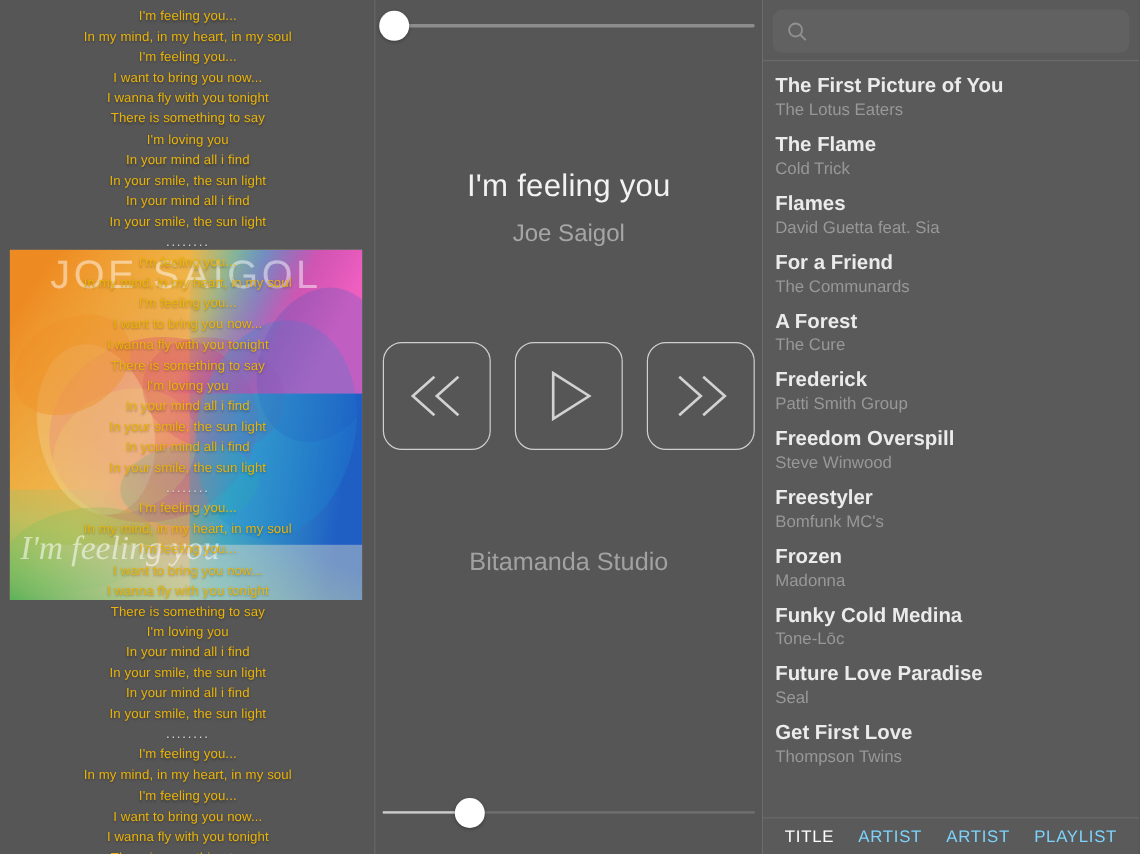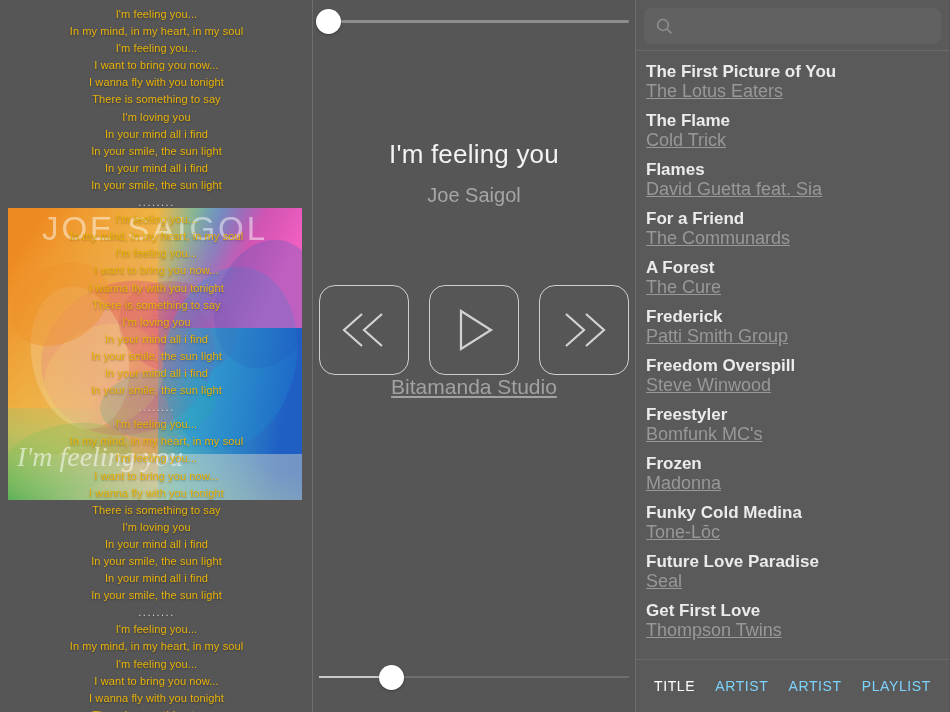--- a/index.html
+++ b/index.html
@@ -124,24 +124,24 @@
     border:1.4px solid #cfcfcf;
     border-radius:16px;
     background:transparent;
     display:flex;
     align-items:center;
     justify-content:center;
     cursor:pointer;
   }
   .tbtn svg { display:block; }
   .album-name {
+    margin-top:82px;
     color:#a2a2a2;
     font-size:21px;
     font-weight:300;
-    text-decoration:underline;
   }
   .vol-row {
     position:absolute;
     bottom:18px;
     left:0; right:0;
     height:32px;
   }
   .vol-track {
     position:absolute;
     left:6px; right:6px; top:14px;
@@ -212,30 +212,29 @@
     color:#ebebeb;
     font-size:17px;
     font-weight:700;
     line-height:21px;
     white-space:nowrap;
     overflow:hidden;
     text-overflow:ellipsis;
   }
   .track-artist {
     color:#989898;
-    font-size:18px;
+    font-size:14px;
     font-weight:300;
     line-height:19px;
     white-space:nowrap;
     overflow:hidden;
     text-overflow:ellipsis;
-    text-decoration:underline;
   }
   .tabbar {
-    height:53px;
+    height:31px;
     border-top:1px solid #6a6a6a;
     display:flex;
     align-items:center;
     justify-content:space-around;
     padding:0 8px;
     background:#5a5a5a;
   }
   .tab {
     font-size:14px;
     letter-spacing:0.6px;

